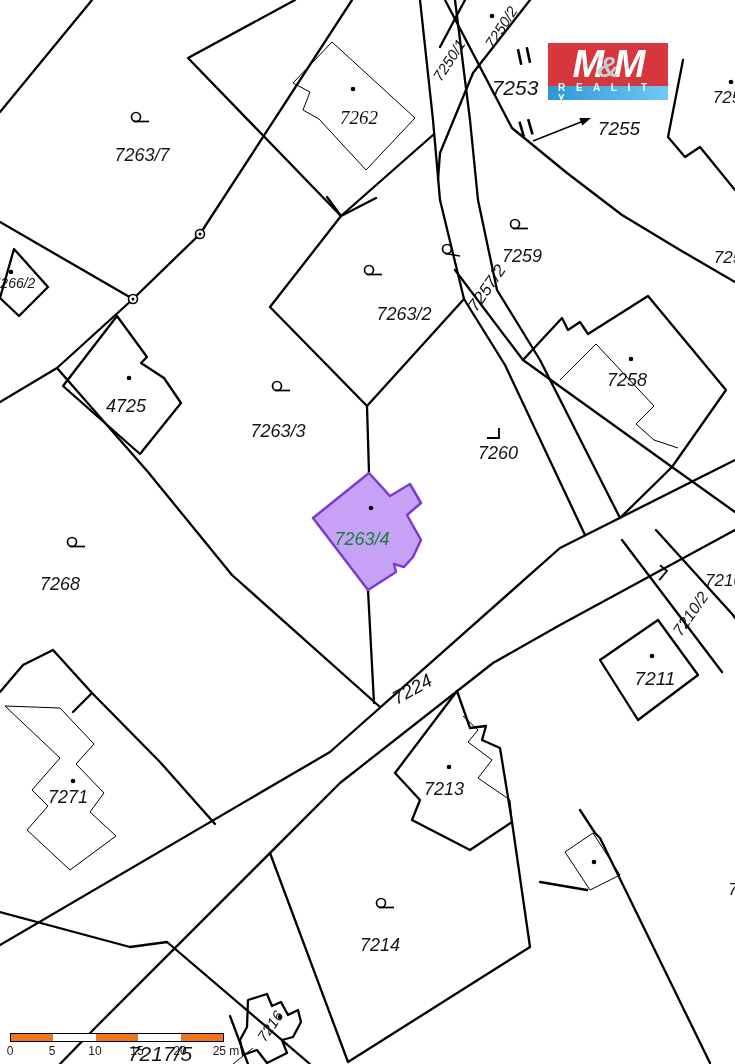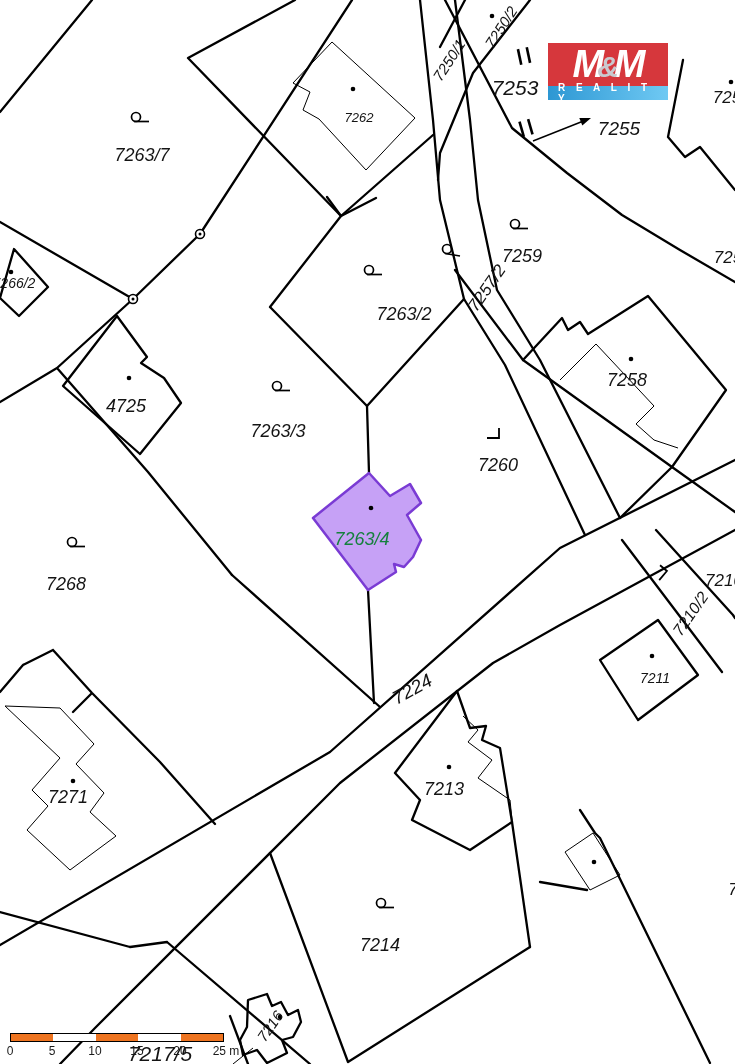--- a/index.html
+++ b/index.html
@@ -150,36 +150,36 @@
     <line x1="533" y1="141" x2="586" y2="120" stroke="#000" stroke-width="1.4"></line>
     <polygon points="591,118 582.3,125.5 579.3,118.1" fill="#000"></polygon>
   </g>
 </svg>
 
 <div class="lbl" style="left:449px;top:60px;font-size:15px;transform:translate(-50%,-50%) rotate(-57deg);">7250/1</div>
 <div class="lbl" style="left:501px;top:27px;font-size:15px;transform:translate(-50%,-50%) rotate(-57deg);">7250/2</div>
 <div class="lbl" style="left:515px;top:87px;font-size:21px;">7253</div>
 <div class="lbl" style="left:619px;top:128px;font-size:19px;">7255</div>
 <div class="lbl" style="left:727px;top:97px;font-size:17px;">725</div>
-<div class="lbl" style="left:359px;top:117px;font-size:13px;">7262</div>
+<div class="lbl" style="left:359px;top:117px;font-size:19px;font-family:Liberation Serif, serif;">7262</div>
 <div class="lbl" style="left:142px;top:155px;font-size:18px;">7263/7</div>
 <div class="lbl" style="left:728px;top:257px;font-size:17px;">725</div>
 <div class="lbl" style="left:364px;top:314px;font-size:18px;margin-left:40px;">7263/2</div>
 <div class="lbl" style="left:487px;top:288px;font-size:17px;transform:translate(-50%,-50%) rotate(-55deg);">7257/2</div>
 <div class="lbl" style="left:522px;top:256px;font-size:18px;">7259</div>
 <div class="lbl" style="left:14px;top:283px;font-size:14px;">7266/2</div>
 <div class="lbl" style="left:126px;top:406px;font-size:18px;">4725</div>
 <div class="lbl" style="left:278px;top:431px;font-size:18px;">7263/3</div>
-<div class="lbl" style="left:498px;top:453px;font-size:18px;margin-top:12px;">7260</div>
+<div class="lbl" style="left:498px;top:453px;font-size:18px;">7260</div>
 <div class="lbl" style="left:627px;top:380px;font-size:18px;">7258</div>
 <div class="lbl" style="left: 362px; top: 539px; font-size: 18px; color: #15803d;">7263/4</div>
-<div class="lbl" style="left:66px;top:584px;font-size:18px;">7268</div>
+<div class="lbl" style="left:60px;top:584px;font-size:18px;">7268</div>
 <div class="lbl" style="left:724px;top:580px;font-size:17px;">7210</div>
 <div class="lbl" style="left:691px;top:614px;font-size:16px;transform:translate(-50%,-50%) rotate(-55deg);">7210/2</div>
-<div class="lbl" style="left:655px;top:678px;font-size:14px;">7211</div>
+<div class="lbl" style="left:655px;top:678px;font-size:19px;">7211</div>
 <div class="lbl" style="left:412px;top:689px;font-size:19px;transform:translate(-50%,-50%) rotate(-29deg);">7224</div>
 <div class="lbl" style="left:444px;top:789px;font-size:18px;">7213</div>
 <div class="lbl" style="left:68px;top:797px;font-size:18px;">7271</div>
 <div class="lbl" style="left:380px;top:945px;font-size:18px;">7214</div>
 <div class="lbl" style="left:270px;top:1026px;font-size:15px;transform:translate(-50%,-50%) rotate(-55deg);">7216</div>
 <div class="lbl" style="left:160px;top:1053px;font-size:21px;">7217/5</div>
 <div class="lbl" style="left:733px;top:889px;font-size:17px;">7</div>
 
 <div class="logo">
   <div class="logo-red" style="background: rgb(214, 55, 60);">

